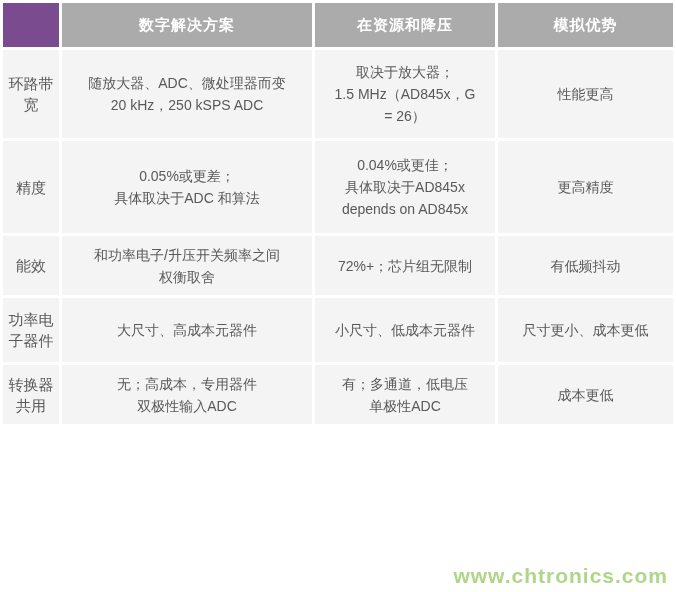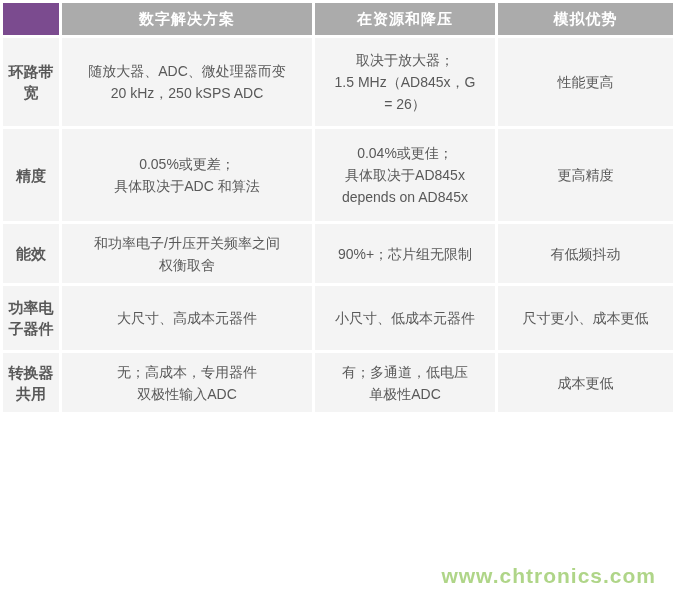--- a/index.html
+++ b/index.html
@@ -10,44 +10,44 @@
   .page{position:absolute;top:0;left:0;width:676px;height:592px;}
   table.cmp{
     border-collapse:separate;border-spacing:3px;table-layout:fixed;
     width:676px;margin:0;
   }
   table.cmp th,table.cmp td{
     text-align:center;vertical-align:middle;
     white-space:pre-line;overflow:hidden;
   }
   
-  tr.hdr{height:32px;border-radius:9px;}
+  tr.hdr{height:44px;border-radius:9px;}
   tr.hdr th{
     background:var(--header-gray);color:#ffffff;
     font-size:15px;font-weight:bold;letter-spacing:1px;
   }
   tr.hdr th.corner{background:var(--accent);}
   
   tr.body td{
     background:var(--cell-bg);color:var(--text-gray);
     font-size:14px;line-height:22px;padding:2px 6px;
   }
   tr.body td.rowlabel{
-    font-size:15px;font-weight:bold;line-height:21px;
+    font-size:15px;font-weight:normal;line-height:21px;
     padding:2px 1px;word-break:break-all;
   }
   tr.r1{height:88px;}
   tr.r2{height:92px;}
   tr.r3{height:86px;}
   tr.r4{height:59px;}
   tr.r5{height:64px;}
   tr.r6{height:59px;margin-left:28px;}
   tr.r7{height:70px;}
   .watermark{
-    position:absolute;right:20px;bottom:4px;
+    position:absolute;right:8px;bottom:4px;
     font-size:21px;font-weight:bold;letter-spacing:1px;
     color:var(--watermark-green);opacity:0.8;
     pointer-events:none;white-space:nowrap;
   }
 </style>
 </head>
 <body>
 
 <div class="page">
   <table class="cmp">
@@ -79,21 +79,21 @@
 具体取决于ADC 和算法</td>
         <td>0.04%或更佳；
 具体取决于AD845x
 depends on AD845x</td>
         <td>更高精度</td>
       </tr>
       <tr class="body r4">
         <td class="rowlabel">能效</td>
         <td>和功率电子/升压开关频率之间
 权衡取舍</td>
-        <td>90%+；芯片组无限制</td>
+        <td>72%+；芯片组无限制</td>
         <td>有低频抖动</td>
       </tr>
       <tr class="body r5">
         <td class="rowlabel">功率电子器件</td>
         <td>大尺寸、高成本元器件</td>
         <td>小尺寸、低成本元器件</td>
         <td>尺寸更小、成本更低</td>
       </tr>
       <tr class="body r6">
         <td class="rowlabel">转换器共用</td>

